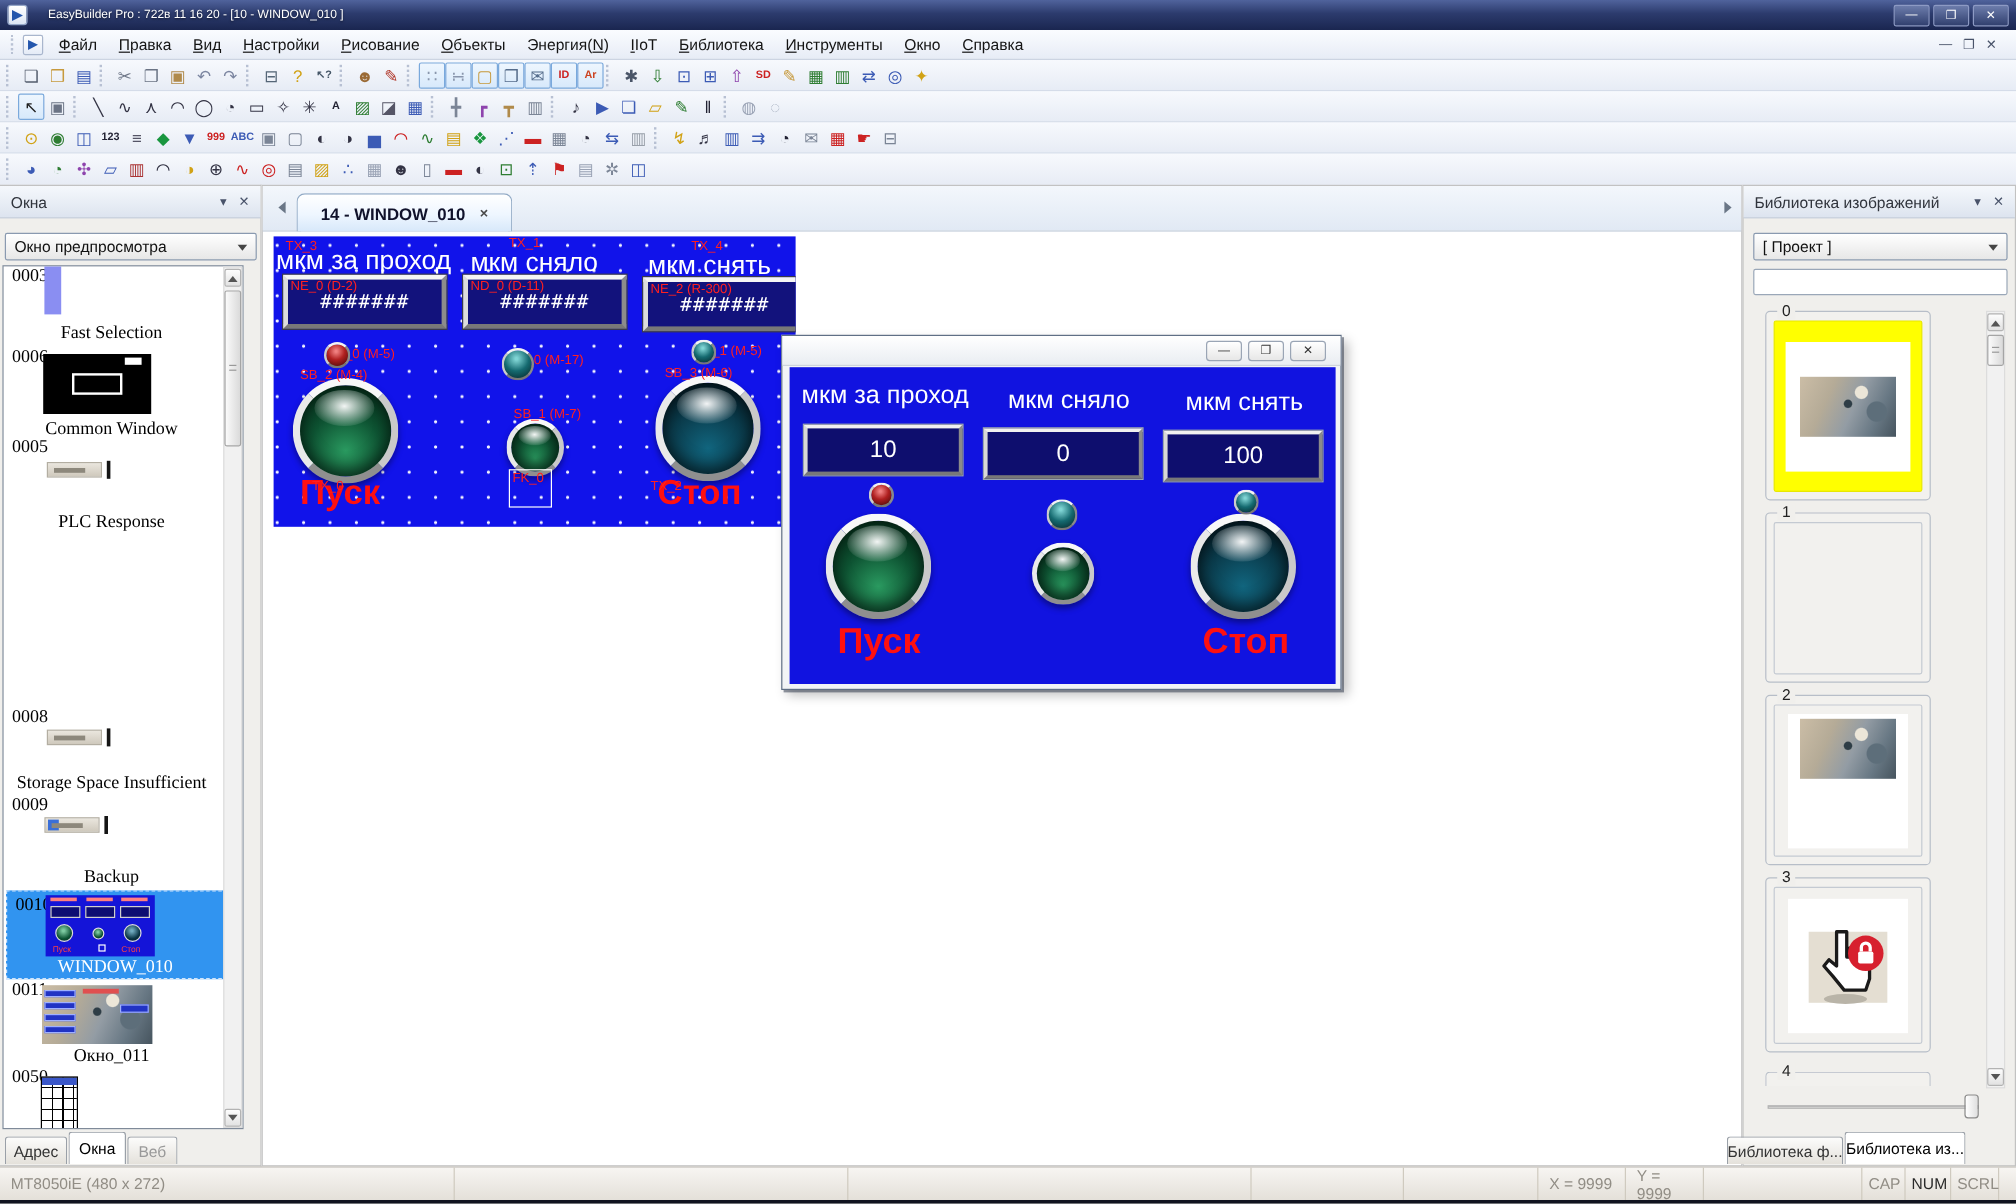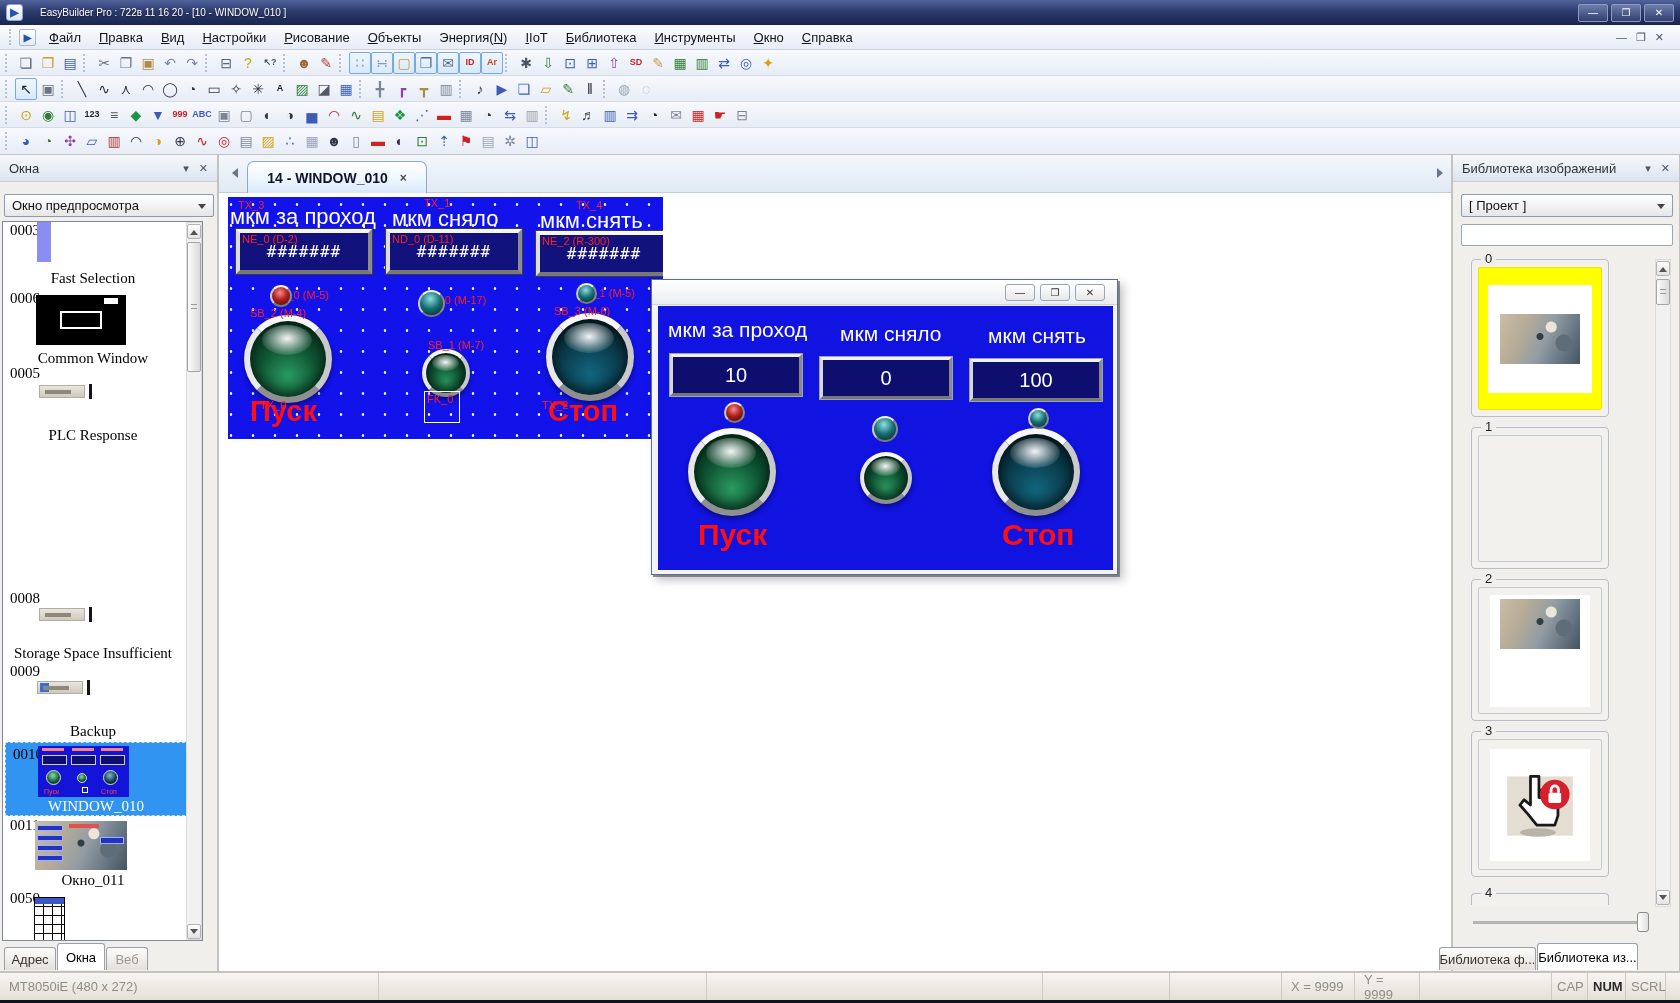--- a/index.html
+++ b/index.html
@@ -924,21 +924,21 @@
     <div class="seg" style="width:73px">
         <span>X = 9999</span>
       </div>
     <div class="seg" style="width:65px">
         <span>Y = 9999</span>
       </div>
     <div class="seg" style="width:132px"></div>
     <div class="seg" style="width:36px;padding:0 5px">
         <span>CAP</span>
       </div>
-    <div class="seg dark" style="width:38px;padding:0 5px;font-weight:bold">
+    <div class="seg dark" style="width:38px;padding:0 5px;font-weight:normal">
         <span>NUM</span>
       </div>
     <div class="seg" style="width:40px;padding:0 5px">
         <span>SCRL</span>
       </div>
   </div>
   <div id="strip"></div>
 
 </div>
 

